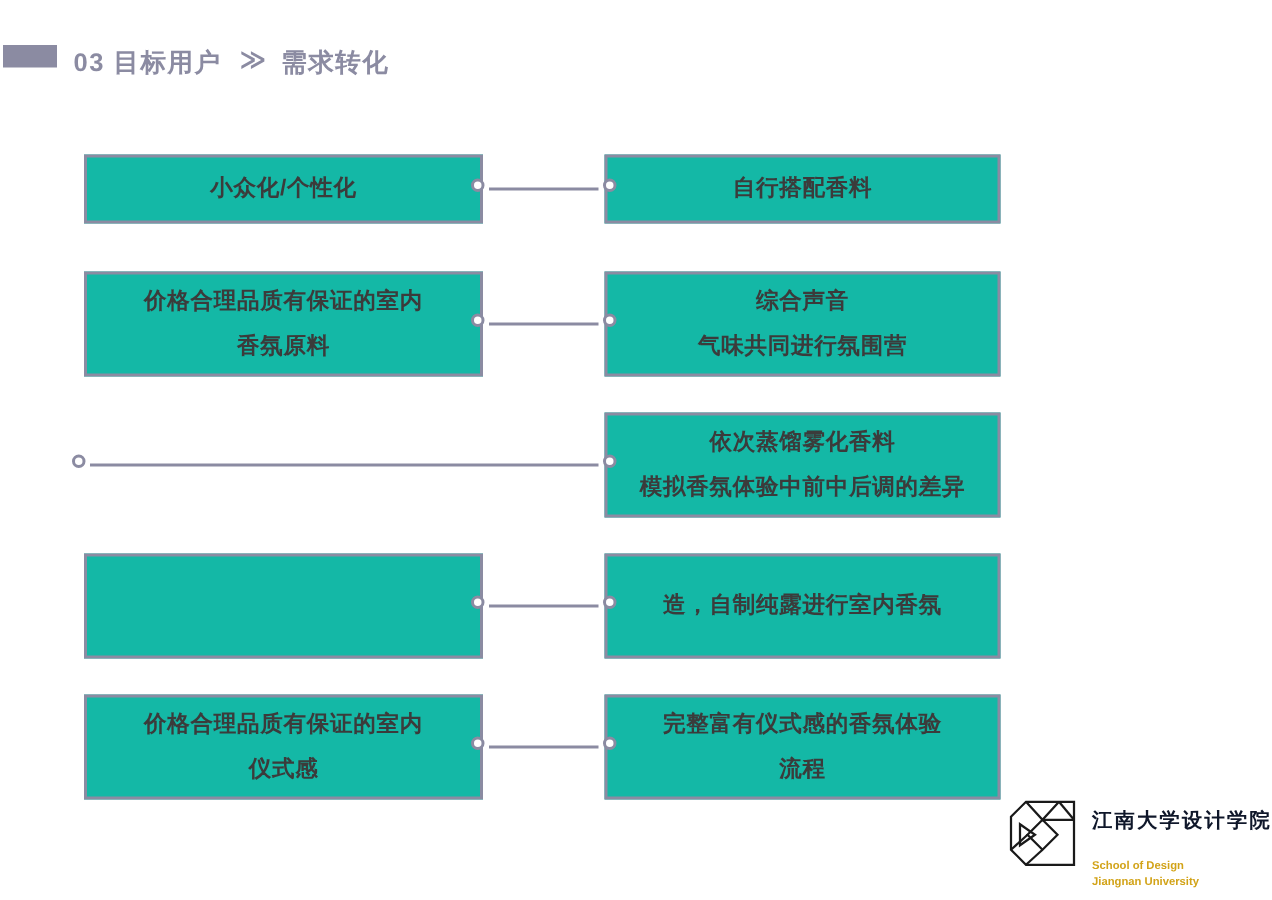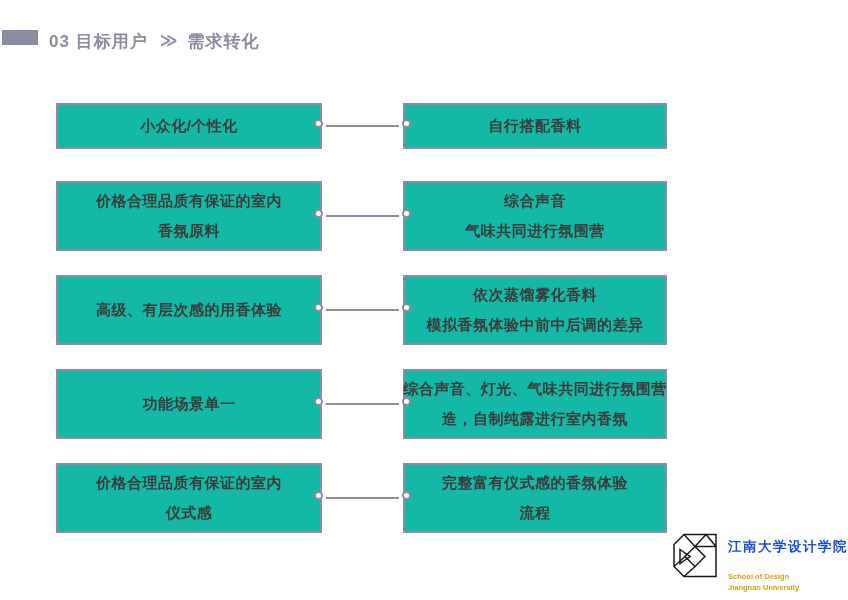--- a/index.html
+++ b/index.html
@@ -59,21 +59,21 @@
   .dot.dl{left:-8px;}
   .dot.dr{right:-8px;}
   
   .logo{
     position:absolute;left:671px;top:531px;
     display:flex;align-items:flex-start;
   }
   .logo svg{display:block;margin-right:9px;}
   .logo-text{padding-top:7px;}
   .logo-cn{
-    font-size:13.5px;font-weight:bold;color:#1d4ed8;letter-spacing:1.5px;
+    font-size:13.5px;font-weight:bold;color:#0f172a;letter-spacing:1.5px;
     white-space:nowrap;
   }
   .logo-en{
     font-size:7.5px;font-weight:bold;color:var(--gold);line-height:9px;
     margin-top:2px;white-space:nowrap;
   }
   .logo-en.first{margin-top:16px;}
 </style>
 </head>
 <body>
@@ -109,43 +109,38 @@
       <span class="dot dl"></span>
       <span class="dot dr"></span>
     </div>
     <div class="box right">
       <div class="line">综合声音</div>
       <div class="line">气味共同进行氛围营</div>
     </div>
   </div>
 
   <div class="row r3">
-    <div class="box left">
-      <div class="line">高级、有层次感的用香体验</div>
-    </div>
     <div class="connector">
       <span class="dot dl"></span>
       <span class="dot dr"></span>
     </div>
     <div class="box right">
       <div class="line">依次蒸馏雾化香料</div>
       <div class="line">模拟香氛体验中前中后调的差异</div>
     </div>
   </div>
 
   <div class="row r4">
     <div class="box left">
-      <div class="line">功能场景单一</div>
     </div>
     <div class="connector">
       <span class="dot dl"></span>
       <span class="dot dr"></span>
     </div>
     <div class="box right">
-      <div class="line">综合声音、灯光、气味共同进行氛围营</div>
       <div class="line">造，自制纯露进行室内香氛</div>
     </div>
   </div>
 
   <div class="row r5">
     <div class="box left">
       <div class="line">价格合理品质有保证的室内</div>
       <div class="line">仪式感</div>
     </div>
     <div class="connector">

